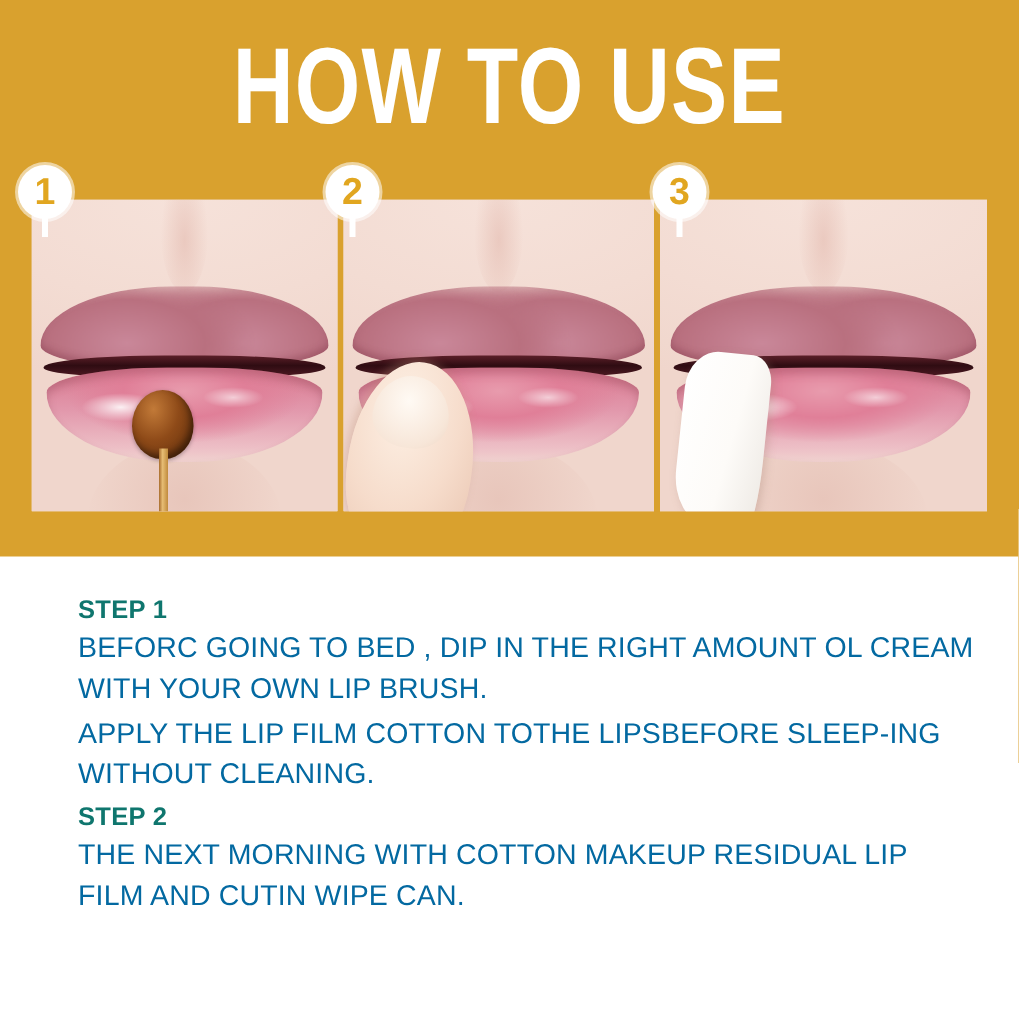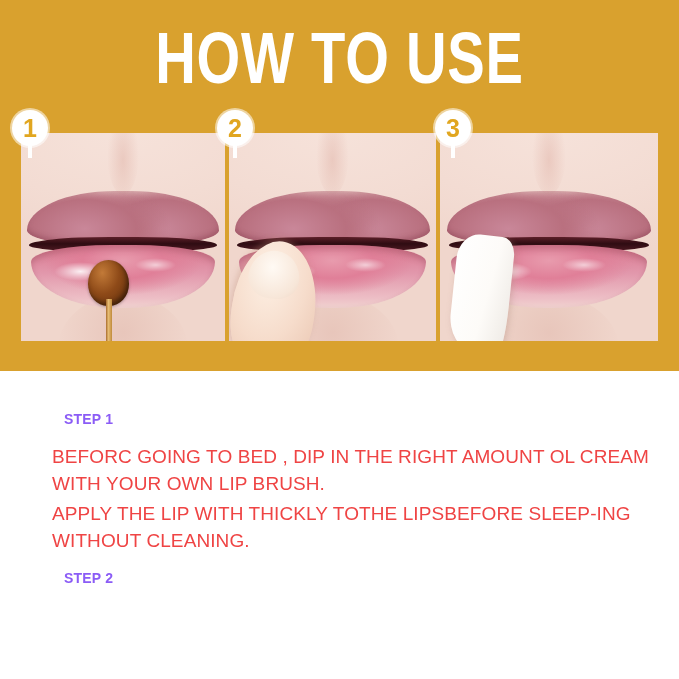--- a/index.html
+++ b/index.html
@@ -237,36 +237,36 @@
 
   
   #instructions {
     position: absolute;
     left: 52px;
     top: 395px;
     width: 600px;
     color: #e0a81f;
   }
   .step-heading {
-    font-size: 14px;
+    font-size: 17px;
     font-weight: bold;
     letter-spacing: .2px;
     line-height: 24px;
-    margin: 12px;
+    margin: 0;
     padding: 0;
-    color: #8b5cf6;
+    color: #0f766e;
   }
   .step-body {
     font-size: 19px;
     font-weight: normal;
     letter-spacing: .1px;
     line-height: 27px;
     margin: 0 0 3px 0;
     padding: 0;
-    color: #ef4444;
+    color: #0369a1;
   }
 </style>
 </head>
 <body>
 
 <div id="banner">
   <div id="page-title">HOW TO USE</div>
 </div>
 
 <div id="photo-strip">
@@ -325,20 +325,21 @@
 <div class="badge" id="badge-3">3</div>
 
 <div id="instructions">
 
   <div>
     <p class="step-heading">STEP 1</p>
     <p class="step-body">BEFORC GOING TO BED , DIP IN THE RIGHT AMOUNT OL CREAM WITH YOUR OWN LIP BRUSH.</p>
   </div>
 
   <div>
-    <p class="step-body">APPLY THE LIP WITH THICKLY TOTHE LIPSBEFORE SLEEP-ING WITHOUT CLEANING.</p>
+    <p class="step-body">APPLY THE LIP FILM COTTON TOTHE LIPSBEFORE SLEEP-ING WITHOUT CLEANING.</p>
   </div>
 
   <div>
     <p class="step-heading">STEP 2</p>
+    <p class="step-body">THE NEXT MORNING WITH COTTON MAKEUP RESIDUAL LIP FILM AND CUTIN WIPE CAN.</p>
   </div>
 
 </div>
 
 </body></html>

